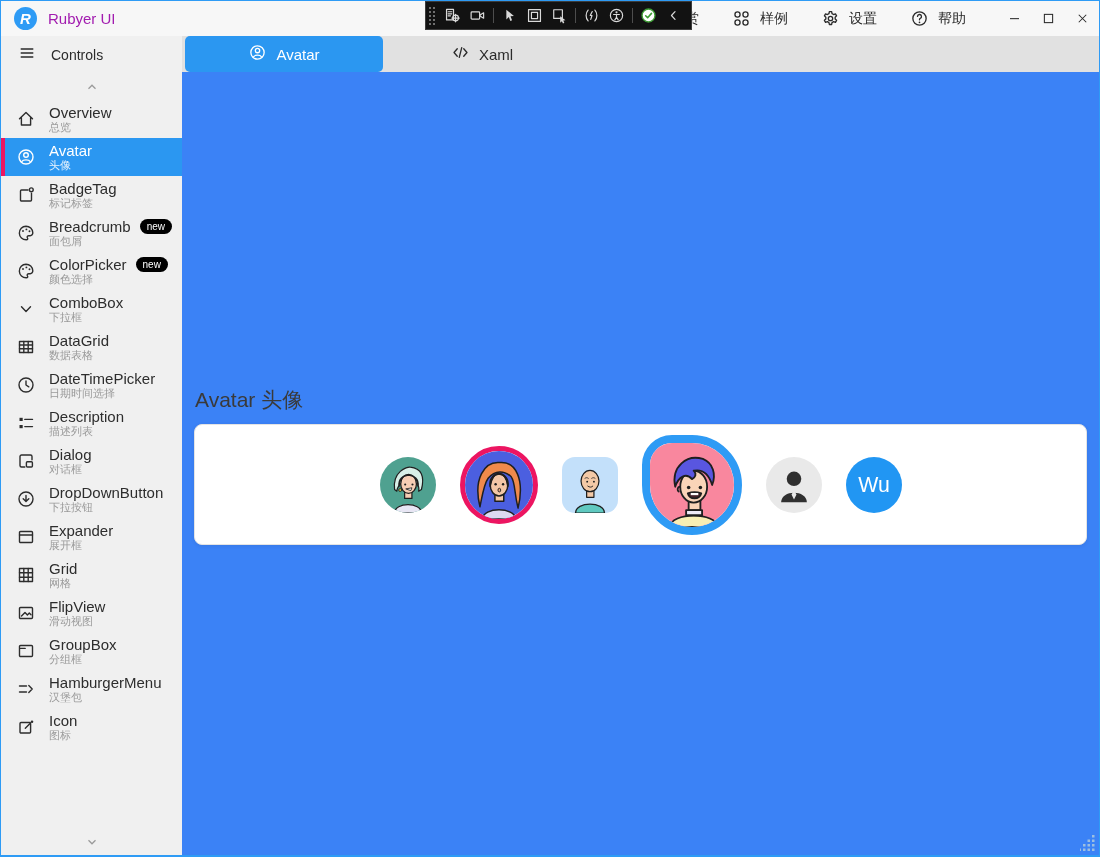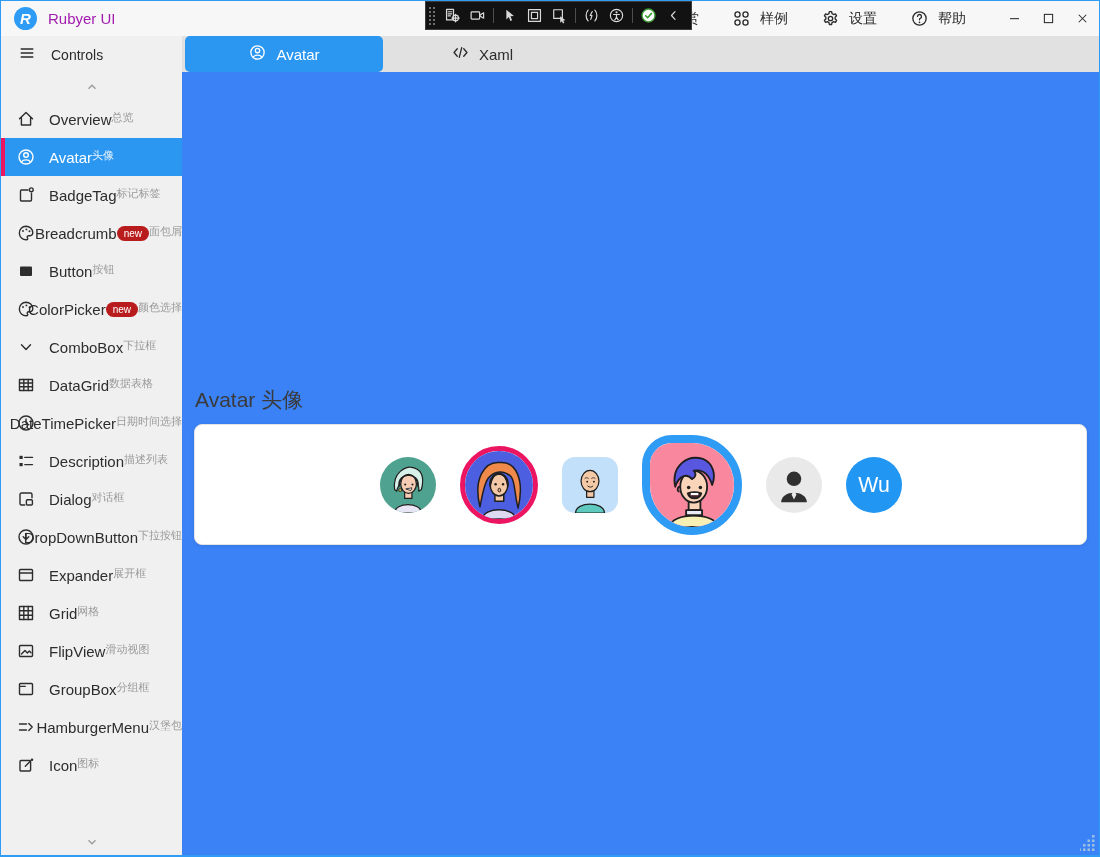--- a/index.html
+++ b/index.html
@@ -43,27 +43,27 @@
   .sb-scroll { flex:0 0 27px; display:flex; align-items:center; justify-content:center; color:#9a9a9a; cursor:pointer; }
   .sb-scroll svg { width:14px; height:14px; }
   .nav { flex:1; overflow:hidden; }
   .nav-item { height:38px; display:flex; align-items:center; position:relative; padding-left:15px; gap:13px; cursor:pointer; }
   .nav-item .accent { position:absolute; left:0; top:0; bottom:0; width:4px; background:transparent; }
   .nav-item.selected { background:#2B97F1; }
   .nav-item.selected .accent { background:#EC1561; }
   .nav-icon { width:20px; height:20px; color:#2d2d2d; flex:none; }
   .nav-icon svg { width:20px; height:20px; display:block; }
   .nav-item.selected .nav-icon { color:#fff; }
-  .nav-text { display:flex; flex-direction:row; justify-content:flex-end; min-width:0; }
+  .nav-text { display:flex; flex-direction:column; justify-content:flex-start; min-width:0; }
   .nav-row { display:flex; align-items:center; }
   .nav-en { font-size:15px; color:#2d2d2d; line-height:17px; white-space:nowrap; }
   .nav-zh { font-size:11px; color:#9a9a9a; line-height:13px; white-space:nowrap; }
   .nav-item.selected .nav-en { color:#fff; }
   .nav-item.selected .nav-zh { color:#E8F3FD; }
-  .new-badge { background:#b91c1c; color:#fff; font-size:10px; line-height:15px; padding:0 7px; border-radius:8px; margin-left:0; }
+  .new-badge { background:#000000; color:#fff; font-size:10px; line-height:15px; padding:0 7px; border-radius:8px; margin-left:9px; }
 
   
   .main { flex:1; display:flex; flex-direction:column; background:#fff; min-width:0; }
   .tabbar { flex:0 0 36px; background:#E1E1E1; display:flex; align-items:stretch; padding-left:3px; }
   .tab { width:198px; display:flex; align-items:center; justify-content:center; gap:9px; font-size:15px; color:#2b2b2b;
          border-radius:5px; cursor:pointer; }
   .tab svg { width:19px; height:19px; }
   .tab.selected { background:#2B97F1; color:#fff; }
   .content { flex:1; background:#3b82f6; overflow:hidden; }
   .page-title { margin:314px 0 0 13px; font-size:21px; font-weight:normal; color:#3a3a3a; }
@@ -298,34 +298,20 @@
                 <circle cx="10.4" cy="6.4" r=".95" fill="currentColor"></circle>
                 <circle cx="13.5" cy="8.3" r=".95" fill="currentColor"></circle>
               </svg>
             </span>
             <span class="nav-text">
               <span class="nav-row">
                 <span class="nav-en">Breadcrumb</span>
                 <span class="new-badge">new</span>
               </span>
               <span class="nav-zh">面包屑</span>
-            </span>
-          </div>
-          <div class="nav-item">
-            <span class="accent"></span>
-            <span class="nav-icon">
-              <svg viewBox="0 0 20 20">
-                <rect x="4" y="5.5" width="12" height="9.5" rx="1" fill="currentColor"></rect>
-              </svg>
-            </span>
-            <span class="nav-text">
-              <span class="nav-row">
-                <span class="nav-en">Button</span>
-              </span>
-              <span class="nav-zh">按钮</span>
             </span>
           </div>
           <div class="nav-item">
             <span class="accent"></span>
             <span class="nav-icon">
               <svg viewBox="0 0 20 20">
                 <g fill="none" stroke="currentColor" stroke-width="1.4" stroke-linecap="round" stroke-linejoin="round">
                   <path d="M10 3.2 a6.8 6.8 0 1 0 .3 13.6 c1.5 0 1.7-1 1.1-1.9 -.6-1 .1-2.2 1.4-2.2 h1.4 a2.7 2.7 0 0 0 2.6-2.9 A6.8 6.8 0 0 0 10 3.2 Z"></path>
                 </g>
                 <circle cx="7" cy="8" r=".95" fill="currentColor"></circle>

